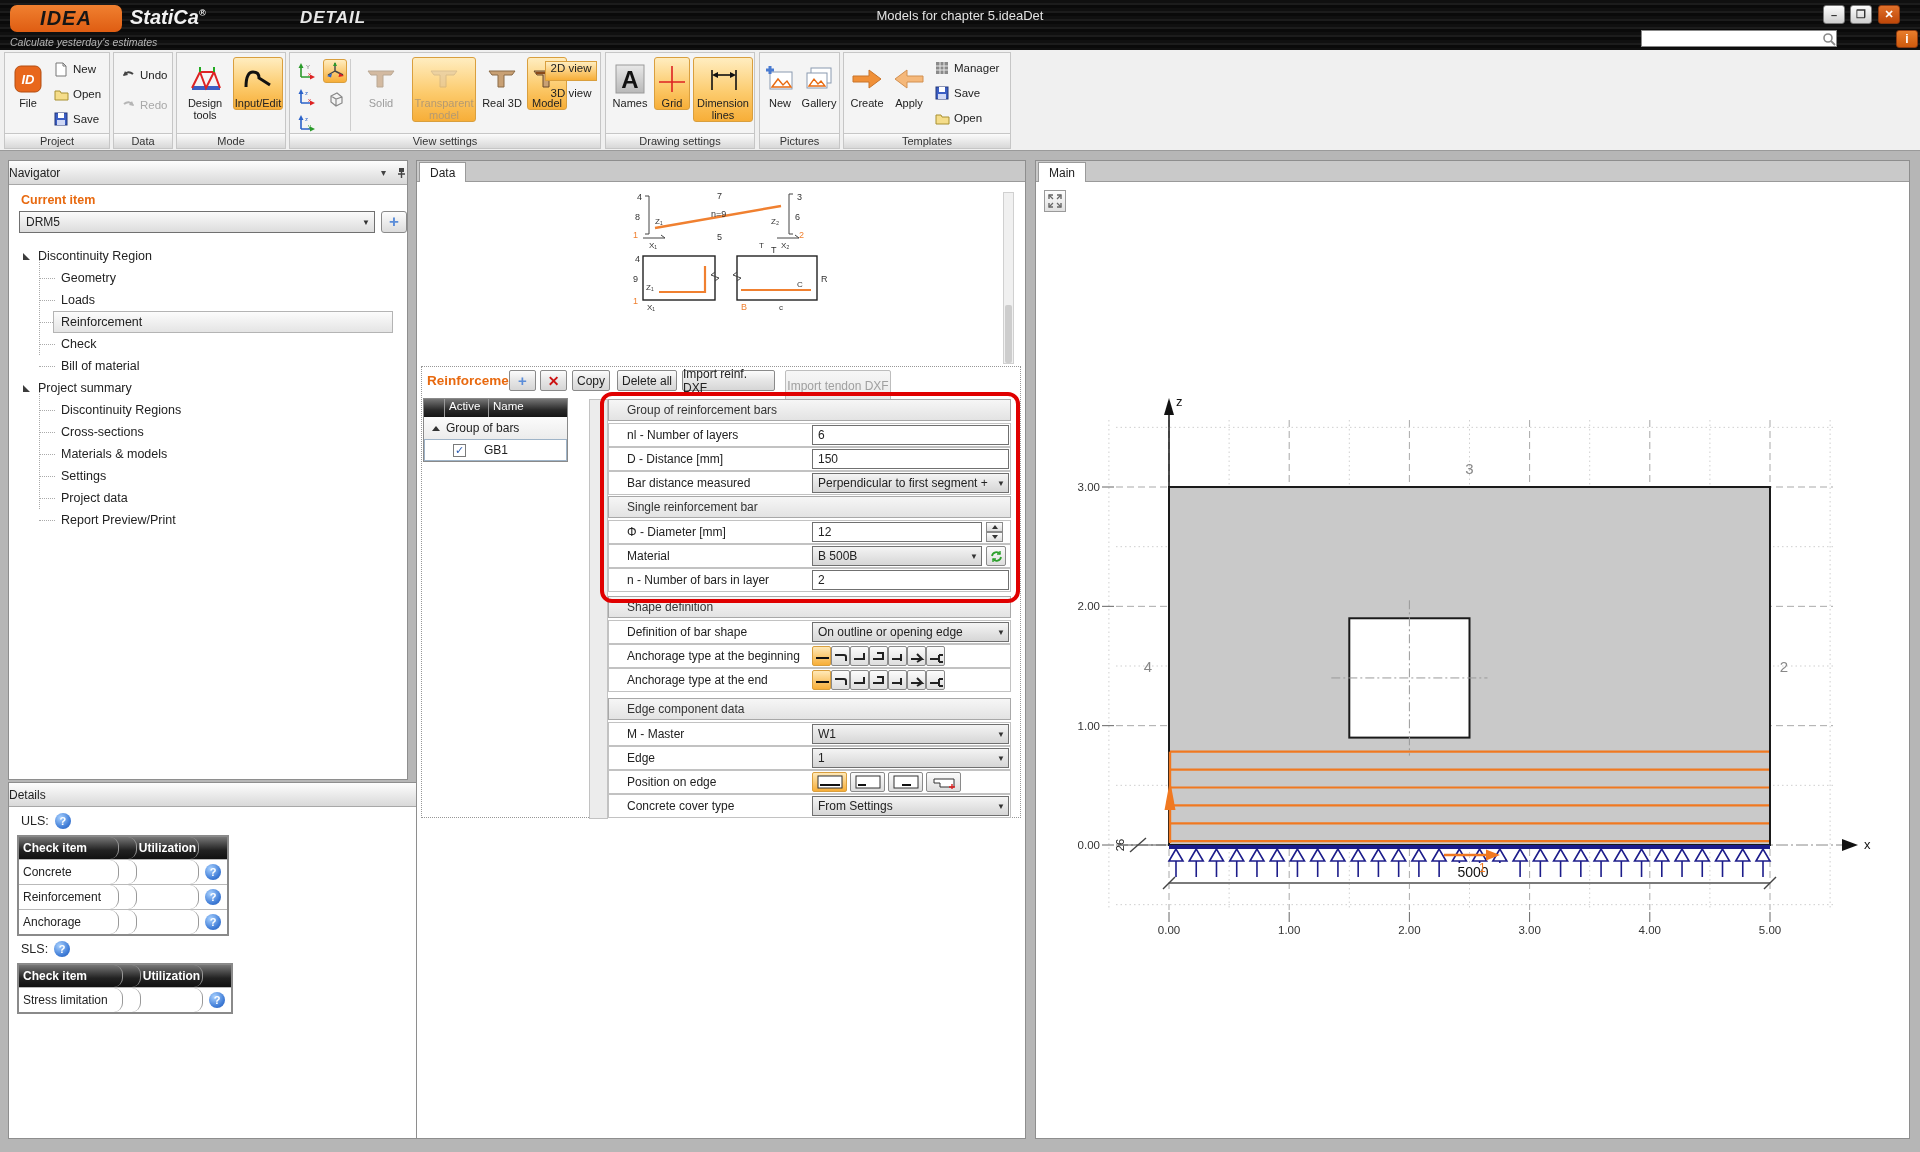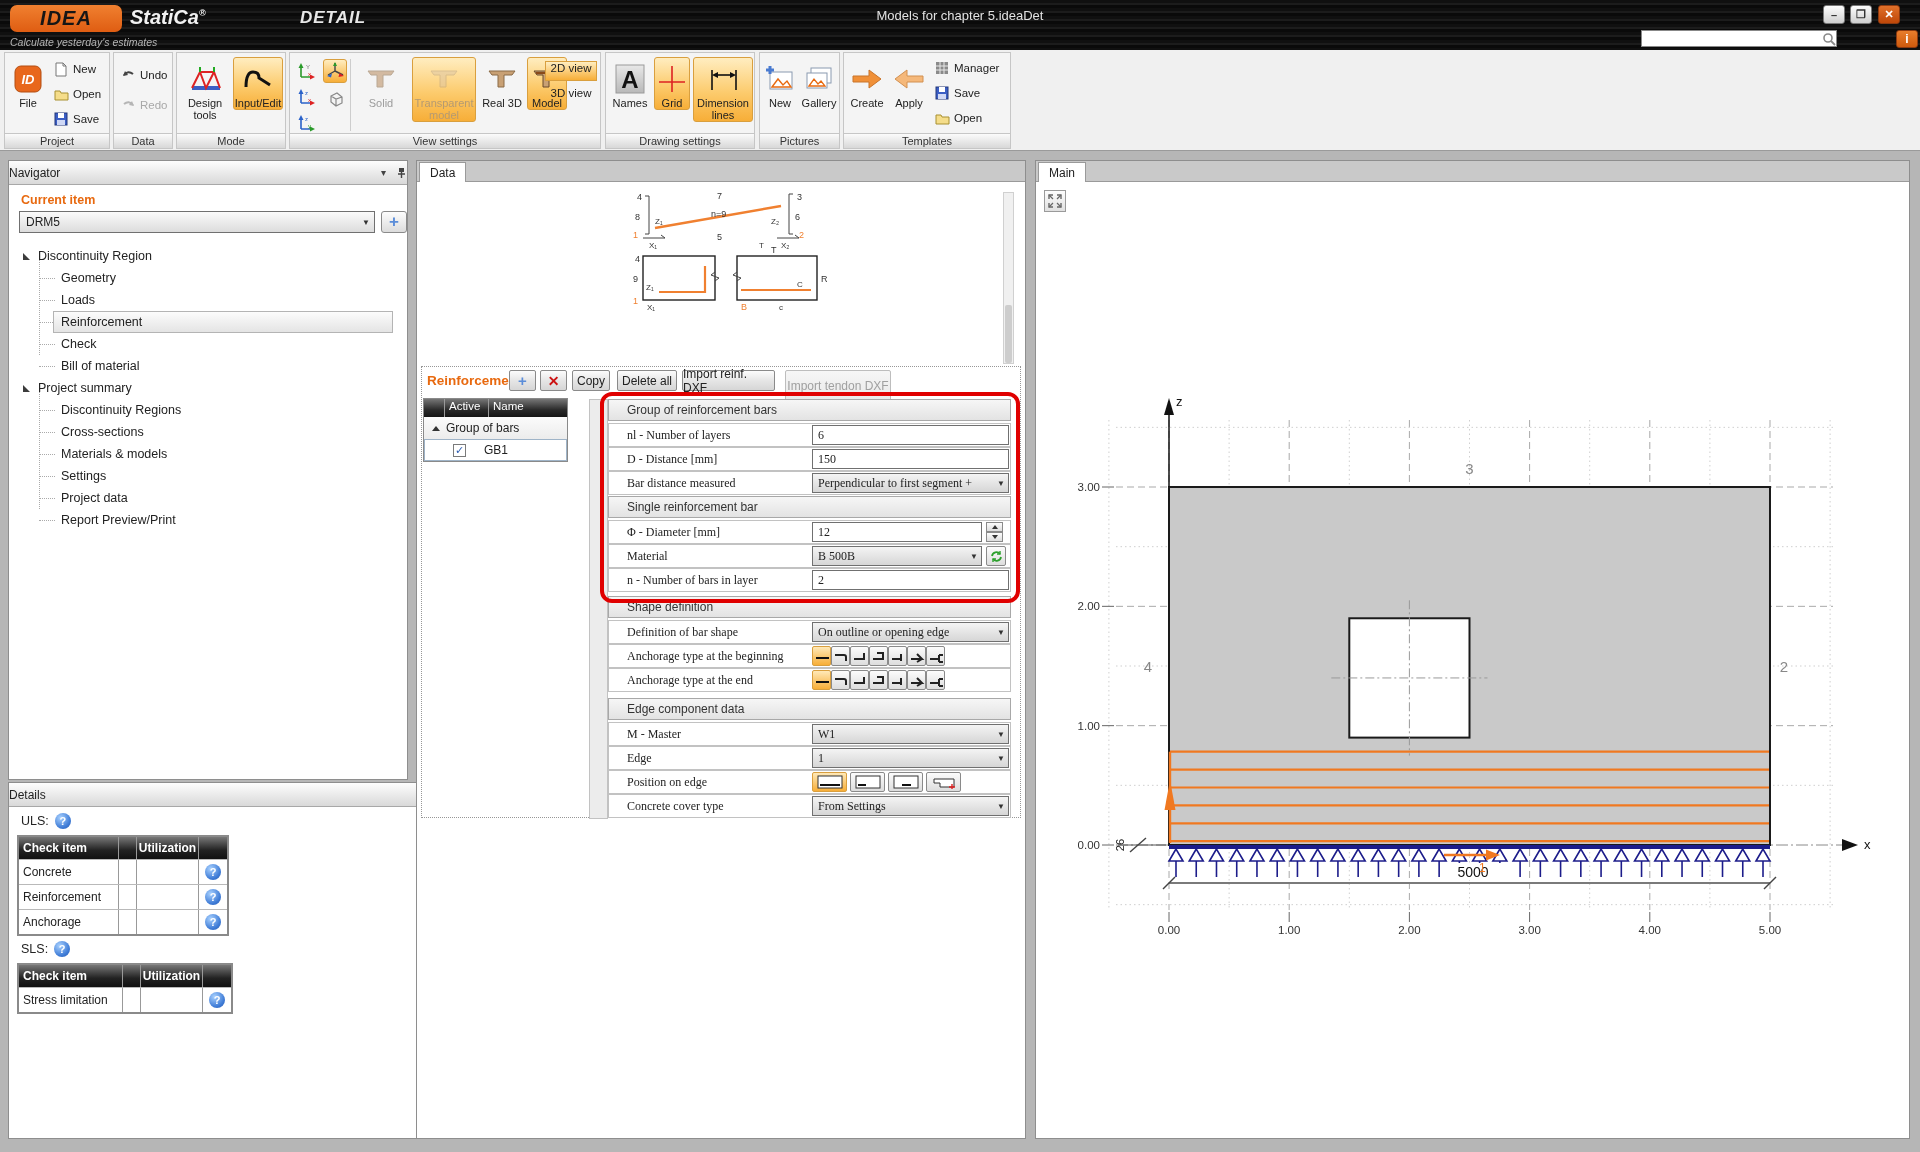--- a/index.html
+++ b/index.html
@@ -70,40 +70,40 @@
   .connV { position:absolute; width:0; border-left:1px dotted #aaa; left:30px; }
   .connH { position:absolute; height:0; border-top:1px dotted #aaa; left:30px; width:16px; }
   .selrow { position:absolute; left:44px; right:14px; height:22px; background:linear-gradient(#fcfcfc,#e4e4e4);
     border:1px solid #b4b4b4; }
 
   
   .helpicon { width:16px; height:16px; border-radius:50%; background:radial-gradient(circle at 35% 30%,#a8d1ff,#3e7bd6 65%,#2c5cb0);
     color:#fff; font-size:11px; font-weight:bold; display:inline-flex; align-items:center; justify-content:center; }
   .dtable { position:absolute; border:2px solid #8a8a8a; background:#fff; }
   .dtable .hrow { display:flex; height:22px; background:linear-gradient(#777,#222 60%,#111); color:#fff; font-weight:bold; }
-  .dtable .cell { border-right:1px solid #999; padding:0 4px; display:flex; align-items:center; font-size:12px; }
+  .dtable .cell { border-right:1px solid #999; padding:0 4px; display:flex; align-items:center; font-size:12px;border-radius:9px; }
   .dtable .drow { display:flex; height:25px; border-top:1px solid #b9b9b9; background:#fff; }
 
   
   .dottedbox { position:absolute; border:1px dotted #979797; background:#fff; }
   .reinf-title { position:absolute; color:#e8690f; font-weight:bold; font-size:13.5px; }
   .btn { position:absolute; border:1px solid #8a8a8a; border-radius:2px; background:linear-gradient(#fcfcfc,#e6e6e6 50%,#d6d6d6);
     display:flex; align-items:center; justify-content:center; font-size:12px; color:#222; }
   .btn.dis { color:#a0a0a0; border-color:#bdbdbd; background:linear-gradient(#f6f6f6,#e9e9e9); }
   .gtable { position:absolute; border:1px solid #8a8a8a; }
   .gtable .ghead { display:flex; height:18px; background:linear-gradient(#767676,#2a2a2a 60%,#151515); color:#fff; font-size:11.5px; }
   .gtable .ghead div { border-right:1px solid #9a9a9a; padding:1px 4px; }
   .grow1 { display:flex; align-items:center; height:22px; background:linear-gradient(#fbfbfb,#ececec); font-size:12px; }
   .grow2 { display:flex; align-items:center; height:22px; border:1px solid #9fb4c8; font-size:12px; }
   .chk { width:13px; height:13px; border:1px solid #7a7a7a; background:#fff; display:inline-flex; align-items:center; justify-content:center;
     font-size:11px; color:#2c5cb0; }
   .caret-up { width:0; height:0; border-bottom:5px solid #333; border-left:4px solid transparent; border-right:4px solid transparent; }
   .sec { position:absolute; height:22px; background:linear-gradient(#f6f6f6,#e3e3e3); border:1px solid #a8a8a8;
     display:flex; align-items:center; padding-left:18px; font-size:12px; color:#333; width:403px; left:191px;}
-  .prow { position:absolute; left:191px; width:403px; height:24px; border:1px solid #c2c2c2; background:#fff; display:flex; align-items:center;font-family:Liberation Serif, serif; }
+  .prow { position:absolute; left:191px; width:403px; height:24px; border:1px solid #c2c2c2; background:#fff; display:flex; align-items:center; }
   .prow .plabel { padding-left:18px; font-size:12px; }
   .pfield { position:absolute; height:20px; top:1px; border:1px solid #707070; background:#fff; display:flex; align-items:center;
     padding:0 5px; font-size:12px; }
   .pcombo { position:absolute; height:20px; top:1px; border:1px solid #707070; background:linear-gradient(#f4f4f4,#d6d6d6);
     display:flex; align-items:center; padding:0 14px 0 5px; font-size:12px; }
   .pcombo .arr { position:absolute; right:3px; top:5px; font-size:8px; color:#333; }
   .spin { position:absolute; width:17px; height:20px; top:1px; display:flex; flex-direction:column; }
   .spin div { flex:1; border:1px solid #8a8a8a; background:linear-gradient(#fcfcfc,#ddd); display:flex; align-items:center; justify-content:center; }
   .tri-up { width:0;height:0;border-bottom:4px solid #333;border-left:3.5px solid transparent;border-right:3.5px solid transparent;}
   .tri-dn { width:0;height:0;border-top:4px solid #333;border-left:3.5px solid transparent;border-right:3.5px solid transparent;}

